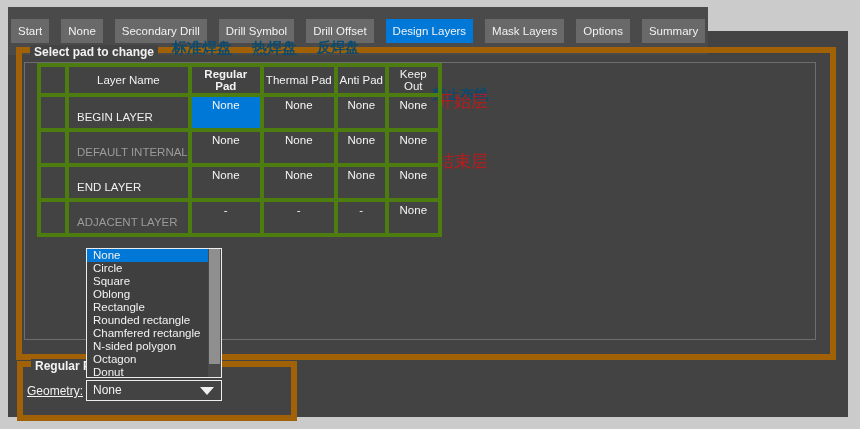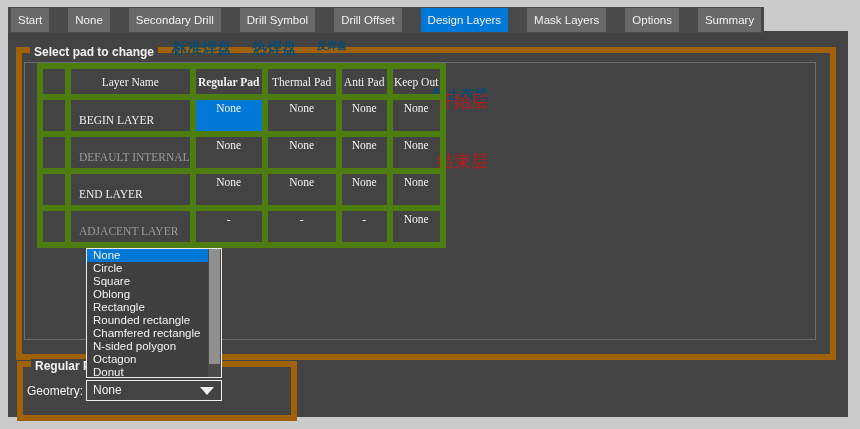--- a/index.html
+++ b/index.html
@@ -3,67 +3,67 @@
 <meta charset="utf-8">
 <style>
   html,body{margin:0;padding:0;}
   body{font-family:"Liberation Sans",sans-serif;}
   .window{position:relative;width:860px;height:429px;background:#cbcbcb;overflow:hidden;
           font-family:"Liberation Sans",sans-serif;}
   
   .panel{position:absolute;left:8px;top:31px;width:840px;height:386px;background:#434343;}
 
   
-  .tabstrip{position:absolute;left:8px;top:7px;height:24px;display:flex;gap:19px;
-            background:#4a4a4a;padding:1px 3px;align-items:stretch;}
+  .tabstrip{position:absolute;left:8px;top:7px;height:24px;display:flex;gap:12px;
+            background:#4a4a4a;padding:12px 3px;align-items:stretch;}
   .tab{background:#696969;color:#f2f2f2;font-size:11.5px;line-height:24px;
        padding:0 7px;white-space:nowrap;cursor:default;}
   .tab.sel{background:#0078d7;}
 
   
   .groupbox{position:absolute;border:6px solid #a16207;}
   .gb-label{position:absolute;top:-8px;left:8px;background:#434343;color:#f2f2f2;
             font-size:12px;font-weight:bold;padding:0 4px;white-space:nowrap;}
 
   #gb-select{left:16px;top:47px;width:808px;height:301px;}
   #innerframe{position:absolute;left:24px;top:62px;width:790px;height:276px;border:1px solid #6d6d6d;}
   #gb-regular{left:17px;top:361px;width:268px;height:48px;}
 
   
   .ann-orange{position:absolute;color:#0c4a6e;font-weight:bold;white-space:nowrap;}
   .ann-blue{position:absolute;color:#b91c1c;font-weight:normal;font-size:17px;white-space:nowrap;}
   #ann-reg{left:172px;top:39px;font-size:15px;}
   #ann-thm{left:252px;top:39px;font-size:15px;}
-  #ann-anti{left:317px;top:39px;font-size:10px;}
+  #ann-anti{left:317px;top:39px;font-size:14px;}
   #ann-keep{left:432px;top:66px;font-size:14px;margin-top:20px;}
   #ann-begin{left:437px;top:90px;}
   #ann-end{left:437px;top:150px;}
 
   
   table.layers{position:absolute;left:37px;top:63px;border-collapse:collapse;table-layout:fixed;}
-  table.layers td,table.layers th{border:6px solid #4d7c0f;margin:0;overflow:hidden;font-family:Liberation Serif, serif;}
+  table.layers td,table.layers th{border:4px solid #4d7c0f;margin:0;overflow:hidden;}
   table.layers th{height:23px;font-size:11.5px;font-weight:normal;color:#f2f2f2;text-align:center;}
   table.layers th.bold{font-weight:bold;}
   td.rowhdr{height:29px;background:#434343;}
   td.namecell{font-size:11.5px;color:#f0f0f0;vertical-align:bottom;padding:0 0 5px 8px;white-space:nowrap;}
   td.namecell.dim{color:#9b9b9b;}
   td.valcell{font-size:11.5px;color:#f5f5f5;vertical-align:top;text-align:center;padding-top:2px;}
   td.valcell.sel{background:#0078d7;}
 
   
   .droplist{position:absolute;left:86px;top:248px;width:136px;height:130px;background:#3f3f3f;
             border:1px solid #ececec;z-index:10;box-sizing:border-box;}
   .droplist .item{height:13px;line-height:13px;font-size:11.5px;color:#f2f2f2;
                   padding-left:6px;margin-right:13px;white-space:nowrap;cursor:default;}
   .droplist .item.sel{background:#0078d7;}
   .list-scroll{position:absolute;top:0;right:0;width:13px;height:128px;background:#4a4a4a;}
   .list-thumb{position:absolute;top:0;left:1px;width:11px;height:115px;background:#8f8f8f;}
 
   
-  .fieldlabel{position:absolute;left:27px;top:384px;font-size:12px;color:#f2f2f2;}
+  .fieldlabel{position:absolute;left:27px;top:384px;font-size:12px;color:#f2f2f2;text-decoration:underline;}
   .combo{position:absolute;left:86px;top:380px;width:136px;height:21px;background:#434343;
          border:1px solid #ececec;box-sizing:border-box;z-index:5;}
   .combo .val{position:absolute;left:6px;top:0;line-height:19px;font-size:12px;color:#f2f2f2;}
   .combo .arrow{position:absolute;right:7px;top:6px;width:0;height:0;
                 border-left:7px solid transparent;border-right:7px solid transparent;
                 border-top:8px solid #f0f0f0;}
 </style>
 </head>
 <body>
 

